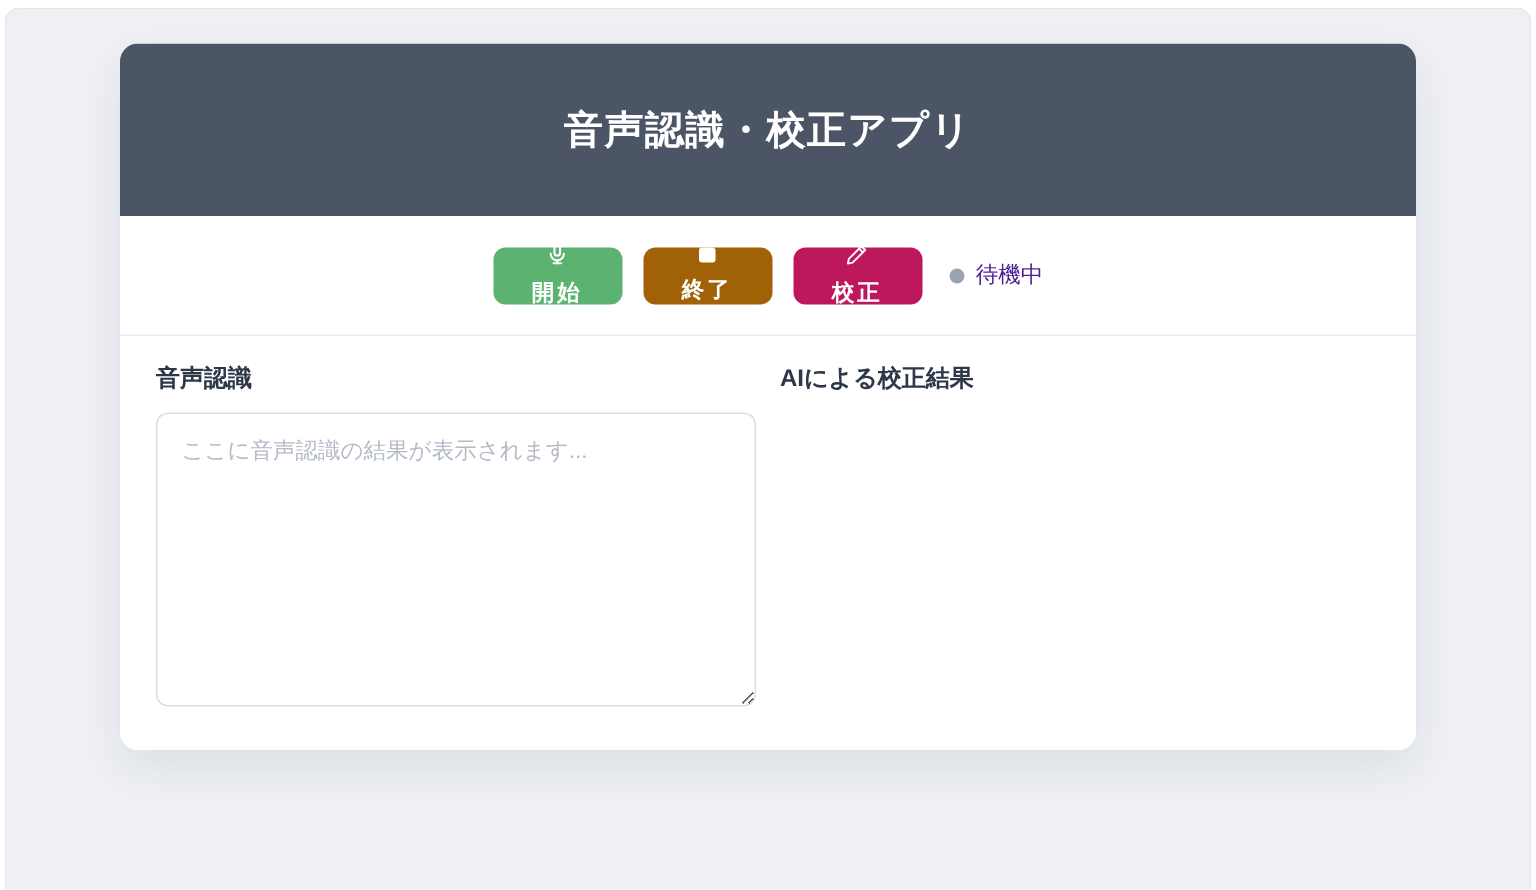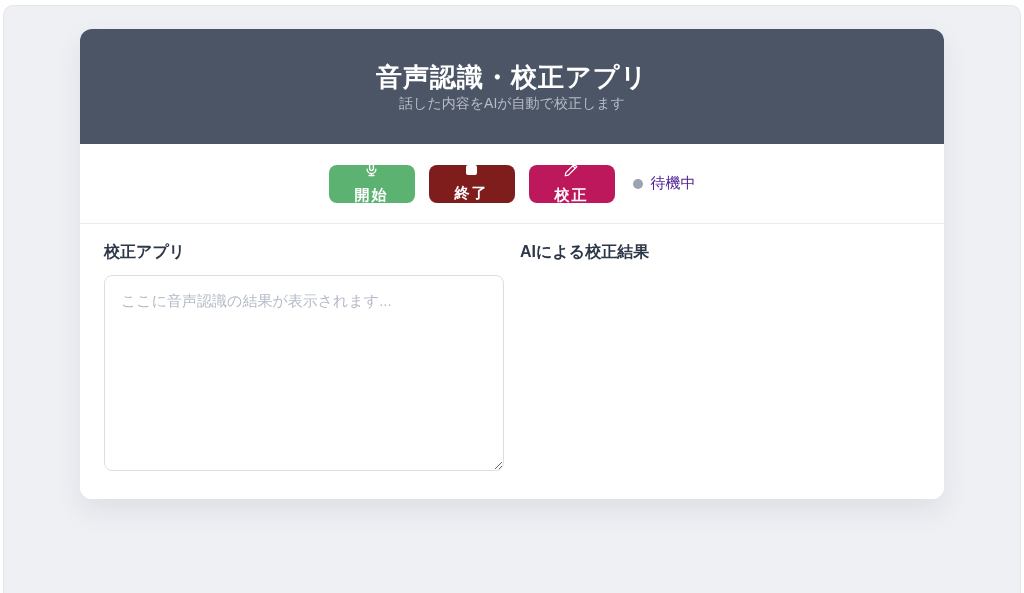--- a/index.html
+++ b/index.html
@@ -64,21 +64,21 @@
     border-radius: 8px;
     color: #ffffff;
     font-family: Liberation Mono, monospace;
     font-size: 15px;
     font-weight: bold;
     letter-spacing: 2px;
     cursor: pointer;
     flex-direction: column;
   }
   .btn-start { background: #5cb270; }
-  .btn-stop { background: #7f1d1d; }
+  .btn-stop { background: #a16207; }
   .btn-proofread { background: #be185d; text-align: right; }
   .btn svg { display: block; }
   .stop-square {
     width: 11px; height: 11px;
     background: #ffffff;
     border-radius: 2px;
   }
   .status {
     display: inline-flex;
     align-items: center;
@@ -122,21 +122,20 @@
   .panel textarea::placeholder { color: #b4bbc7; }
 </style>
 </head>
 <body>
 
 <div class="frame">
   <div class="card">
 
     <div class="card-header">
       <div class="card-title">音声認識・校正アプリ</div>
-      <div class="card-subtitle">話した内容をAIが自動で校正します</div>
     </div>
 
     <div class="toolbar">
       <button class="btn btn-start">
         <span>
           <svg width="15" height="15" viewBox="0 0 24 24" fill="none" stroke="#ffffff" stroke-width="2.2" stroke-linecap="round">
             <rect x="9" y="2.5" width="6" height="11" rx="3"></rect>
             <path d="M5 11.5a7 7 0 0 0 14 0"></path>
             <line x1="12" y1="18.5" x2="12" y2="21.5"></line>
             <line x1="8" y1="21.5" x2="16" y2="21.5"></line>
@@ -161,21 +160,21 @@
       </button>
 
       <span class="status">
         <span class="status-dot"></span>
         <span>待機中</span>
       </span>
     </div>
 
     <div class="content">
       <div class="panel">
-        <div class="panel-heading">校正アプリ</div>
+        <div class="panel-heading">音声認識</div>
         <textarea placeholder="ここに音声認識の結果が表示されます..." style=""></textarea>
       </div>
       <div class="panel">
         <div class="panel-heading">AIによる校正結果</div>
       </div>
     </div>
 
   </div>
 </div>
 

